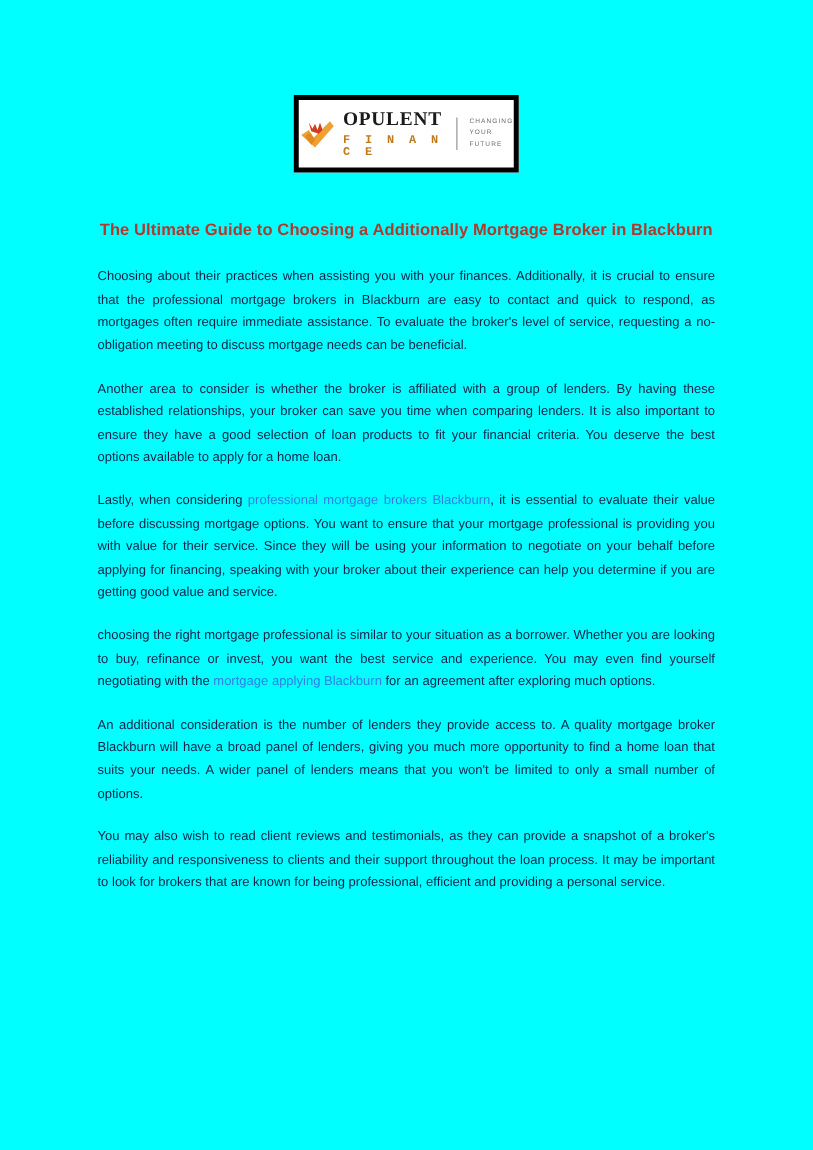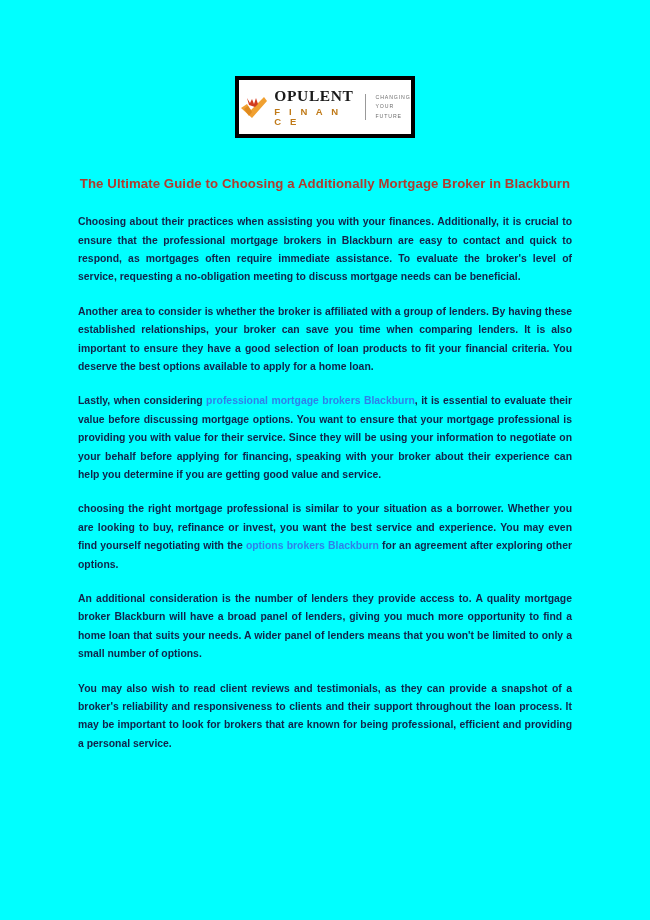--- a/index.html
+++ b/index.html
@@ -52,21 +52,21 @@
     line-height: 1;
   }
   .logo-name {
     font-family: "Liberation Serif", serif;
     font-size: 15.5px;
     font-weight: 700;
     letter-spacing: 0.6px;
     color: #1a1a1a;
   }
   .logo-sub {
-    font-family: Liberation Sans, sans-serif;
+    font-family: Liberation Mono, monospace;
     font-size: 9.5px;
     font-weight: 700;
     letter-spacing: 3.1px;
     color: #c07a18;
     margin-top: 4px;
   }
   .logo-divider {
     width: 1px;
     align-self: stretch;
     background: #999999;
@@ -98,21 +98,20 @@
     color: #12234a;
     letter-spacing: 0.2px;
   }
   p.body-text {
     margin: 16px 0 0 0;
     font-size: 10.4px;
     line-height: 1.77;
     color: #12234a;
     text-align: justify;
     letter-spacing: 0.01px;
-    font-weight: bold;
   }
   p.body-text:first-of-type {
     margin-top: 18px;
   }
   a.inline-link,
   span.inline-link {
     color: #2f7fe8;
     text-decoration: none;
   }
 </style>
@@ -143,18 +142,18 @@
     </div>
   </div>
 
   <h1 class="doc-title">The Ultimate Guide to Choosing a Additionally Mortgage Broker in Blackburn</h1>
 
 
   <div id="paragraph-container">
       <p class="body-text"><span>Choosing about their practices when assisting you with your finances. Additionally, it is crucial to ensure that the professional mortgage brokers in Blackburn are easy to contact and quick to respond, as mortgages often require immediate assistance. To evaluate the broker's level of service, requesting a no-obligation meeting to discuss mortgage needs can be beneficial.</span></p>
       <p class="body-text"><span>Another area to consider is whether the broker is affiliated with a group of lenders. By having these established relationships, your broker can save you time when comparing lenders. It is also important to ensure they have a good selection of loan products to fit your financial criteria. You deserve the best options available to apply for a home loan.</span></p>
       <p class="body-text"><span>Lastly, when considering </span><a class="inline-link" href="#">professional mortgage brokers Blackburn</a><span>, it is essential to evaluate their value before discussing mortgage options. You want to ensure that your mortgage professional is providing you with value for their service. Since they will be using your information to negotiate on your behalf before applying for financing, speaking with your broker about their experience can help you determine if you are getting good value and service.</span></p>
-      <p class="body-text"><span>choosing the right mortgage professional is similar to your situation as a borrower. Whether you are looking to buy, refinance or invest, you want the best service and experience. You may even find yourself negotiating with the </span><a class="inline-link" href="#">options brokers Blackburn</a><span> for an agreement after exploring other options.</span></p>
+      <p class="body-text"><span>choosing the right mortgage professional is similar to your situation as a borrower. Whether you are looking to buy, refinance or invest, you want the best service and experience. You may even find yourself negotiating with the </span><a class="inline-link" href="#">mortgage applying Blackburn</a><span> for an agreement after exploring much options.</span></p>
       <p class="body-text"><span>An additional consideration is the number of lenders they provide access to. A quality mortgage broker Blackburn will have a broad panel of lenders, giving you much more opportunity to find a home loan that suits your needs. A wider panel of lenders means that you won't be limited to only a small number of options.</span></p>
       <p class="body-text"><span>You may also wish to read client reviews and testimonials, as they can provide a snapshot of a broker's reliability and responsiveness to clients and their support throughout the loan process. It may be important to look for brokers that are known for being professional, efficient and providing a personal service.</span></p>
     </div>
 
 </div>
 
 </body></html>

